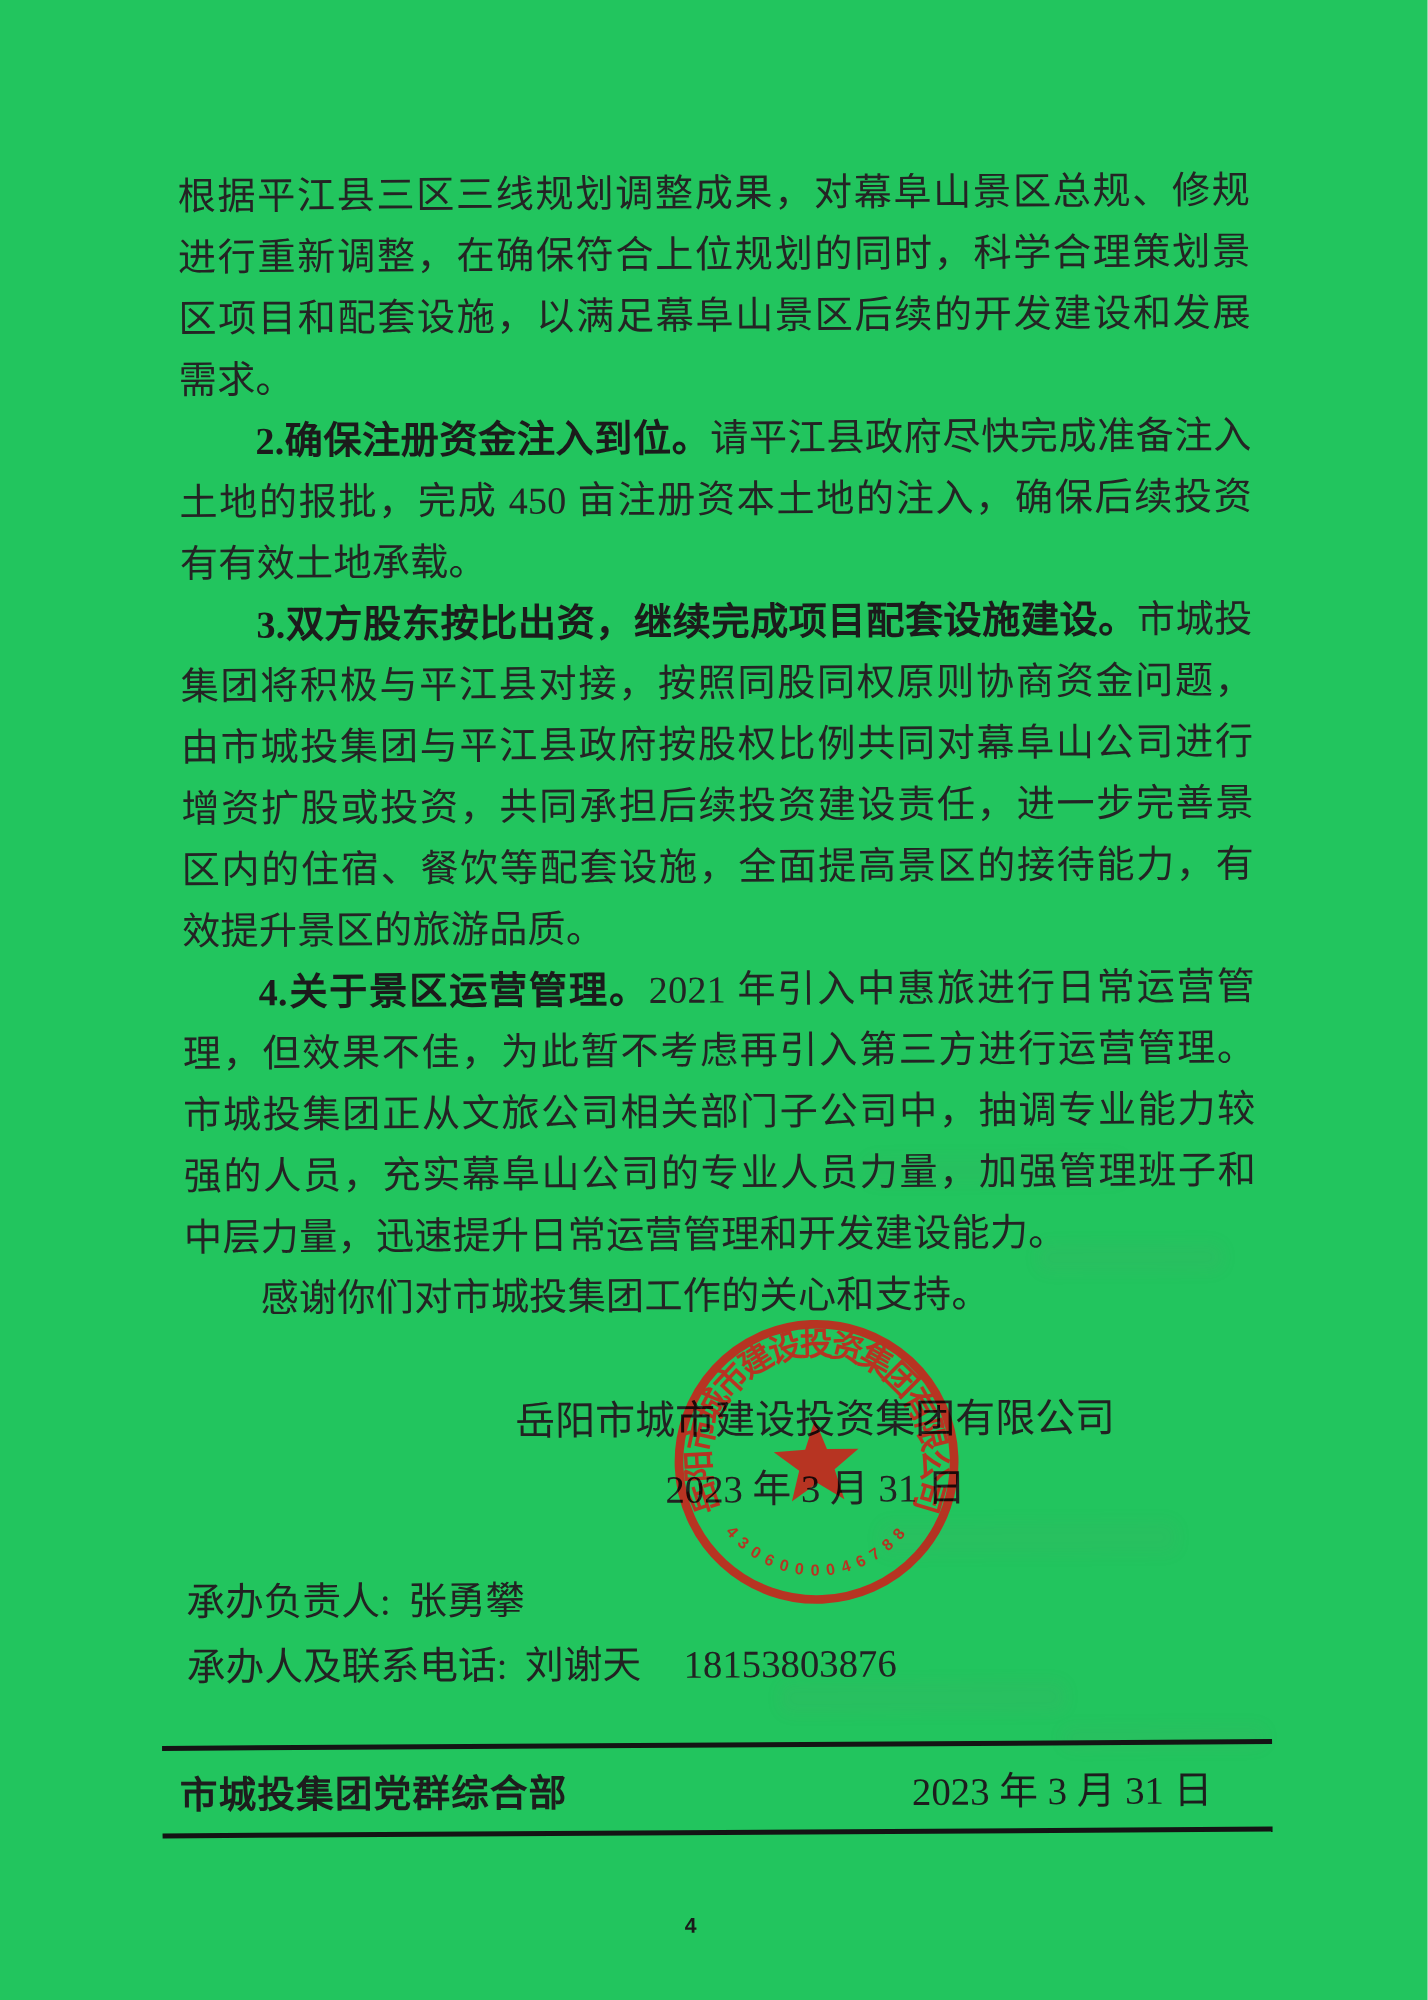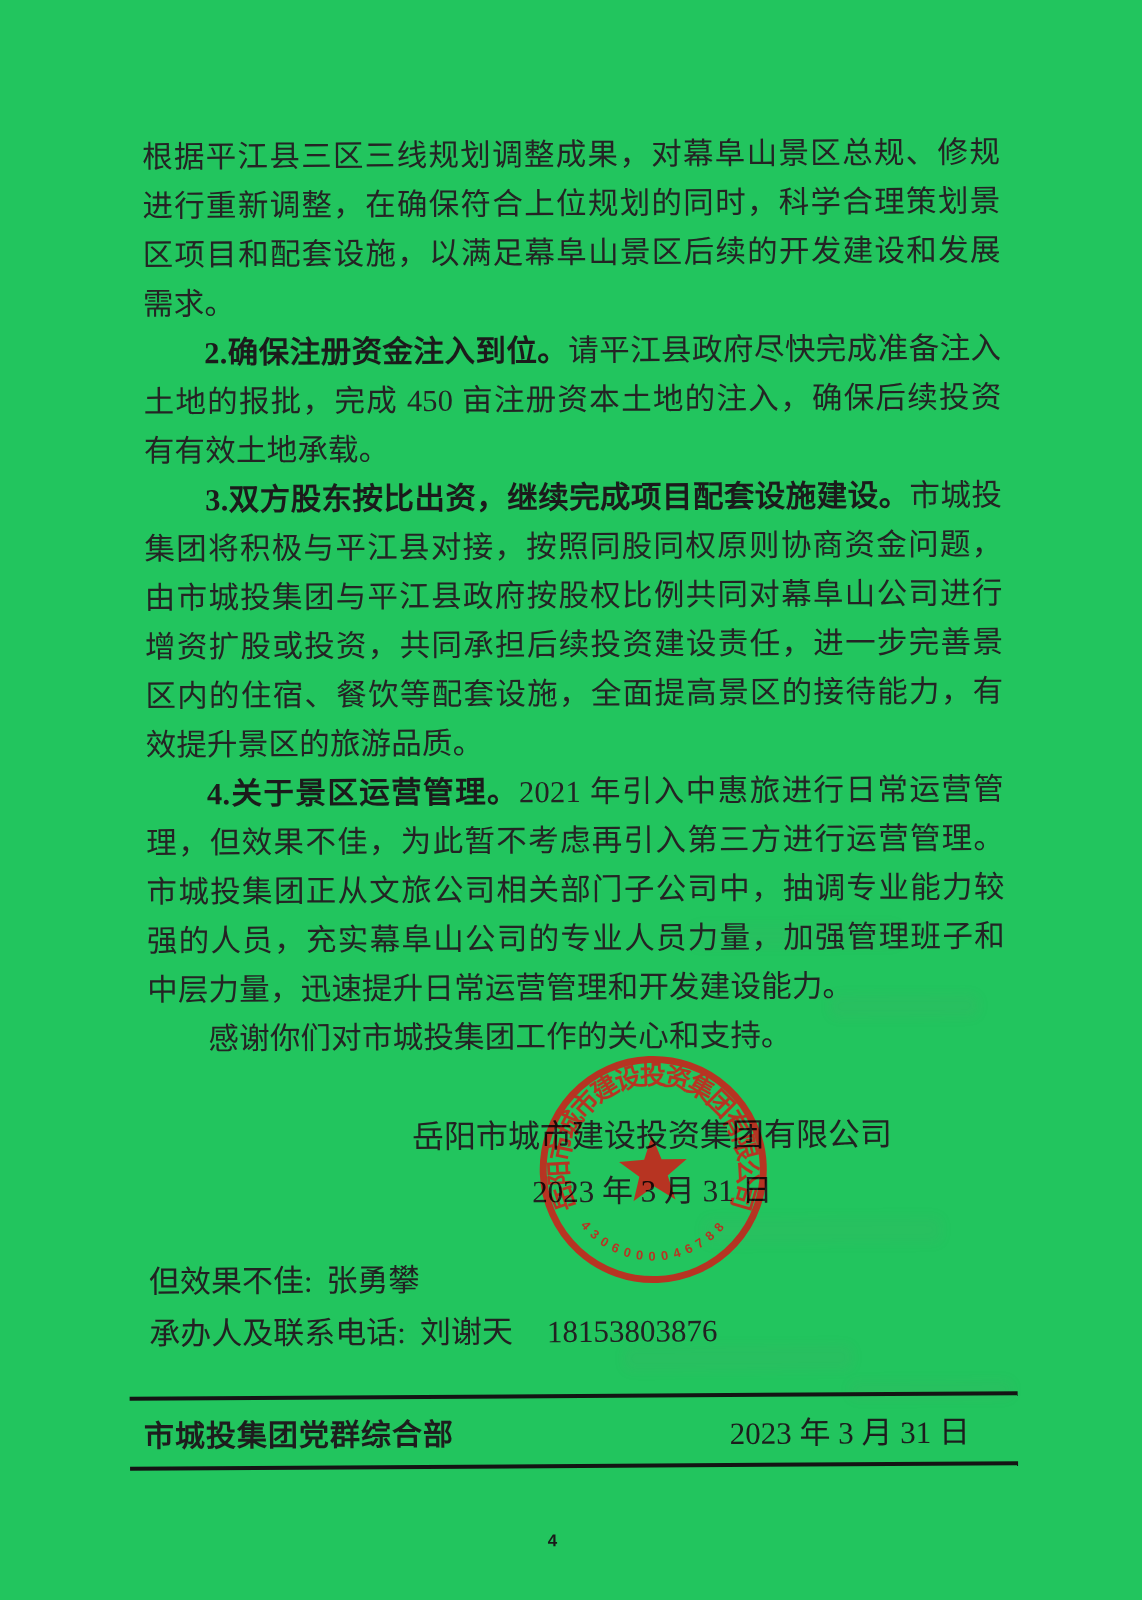--- a/index.html
+++ b/index.html
@@ -111,21 +111,21 @@
         <textPath href="#sealArcTop" startOffset="2">岳阳市城市建设投资集团有限公司</textPath>
       </text>
       <polygon class="seal-star" points="120,86 128.8,109.9 154.2,110.9 134.3,126.6 141.2,151.1 120,137 98.8,151.1 105.7,126.6 85.8,110.9 111.2,109.9"></polygon>
       <text class="seal-num">
         <textPath href="#sealArcBottom" startOffset="6">4306000046788</textPath>
       </text>
     </svg>
 
     <div class="contacts">
       <div>
-        <span>但效果不佳:</span><span class="namegap"></span><span>张勇攀</span>
+        <span>承办负责人:</span><span class="namegap"></span><span>张勇攀</span>
       </div>
       <div>
         <span>承办人及联系电话:</span><span class="namegap"></span><span>刘谢天</span><span class="gap"></span><span>18153803876</span>
       </div>
     </div>
 
     <div class="footer">
       <span class="footer-dept">市城投集团党群综合部</span>
       <span class="footer-date">2023 年 3 月 31 日</span>
     </div>

